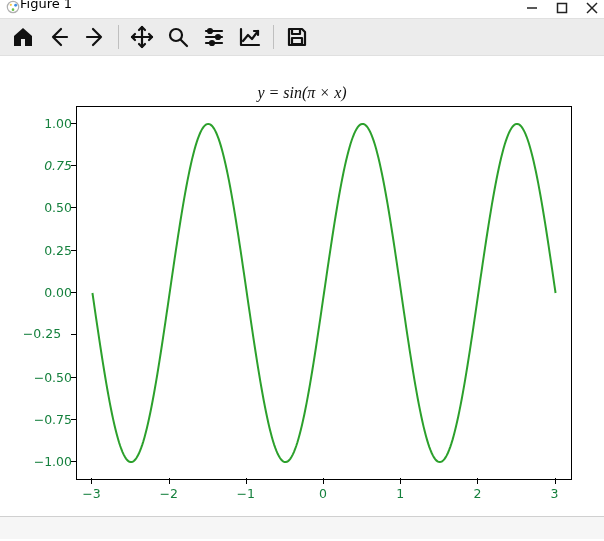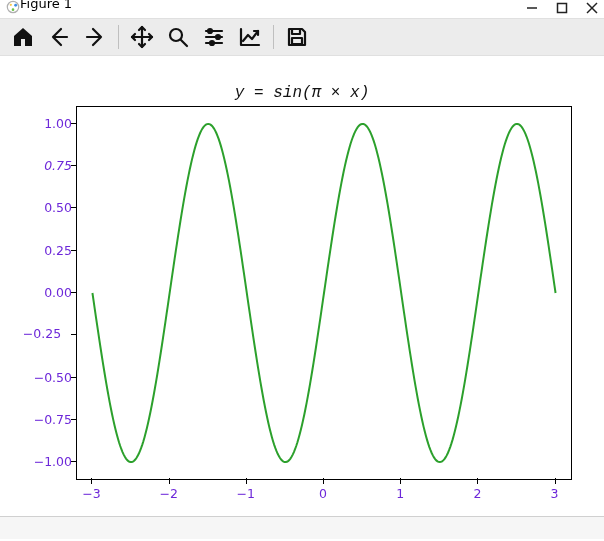--- a/index.html
+++ b/index.html
@@ -59,36 +59,36 @@
     background: #fff;
   }
   .chart-title {
     position: absolute;
     top: 28px;
     left: 0;
     right: 0;
     text-align: center;
     font-size: 16px;
     font-style: italic;
-    font-family: Liberation Mono, monospace;
+    font-family: Liberation Serif, serif;
     color: #111;
   }
   .plot {
     position: absolute;
     left: 76px;
     top: 50px;
     width: 494px;
     height: 372px;
     border: 1px solid #000;
     box-sizing: content-box;
   }
   .ytick, .xtick {
     position: absolute;
     font-size: 12.5px;
-    color: #6d28d9;
+    color: #15803d;
   }
   .ytick { right: 532px; text-align: right; width: 60px; }
   .xtick { top: 430px; text-align: center; width: 28px;}
   .tickmark {
     position: absolute;
     background: #000;
   }
   .tickmark.y { width: 6px; height: 1px; }
   .tickmark.x { width: 1px; height: 6px; }
   .statusbar {

